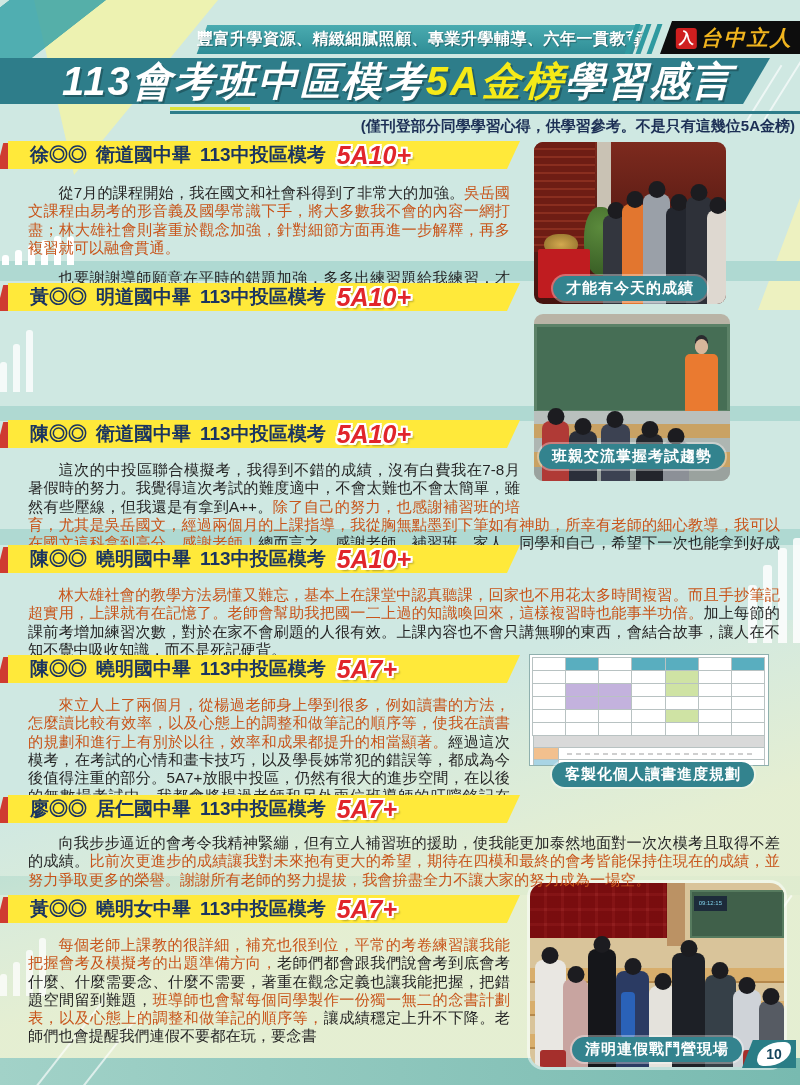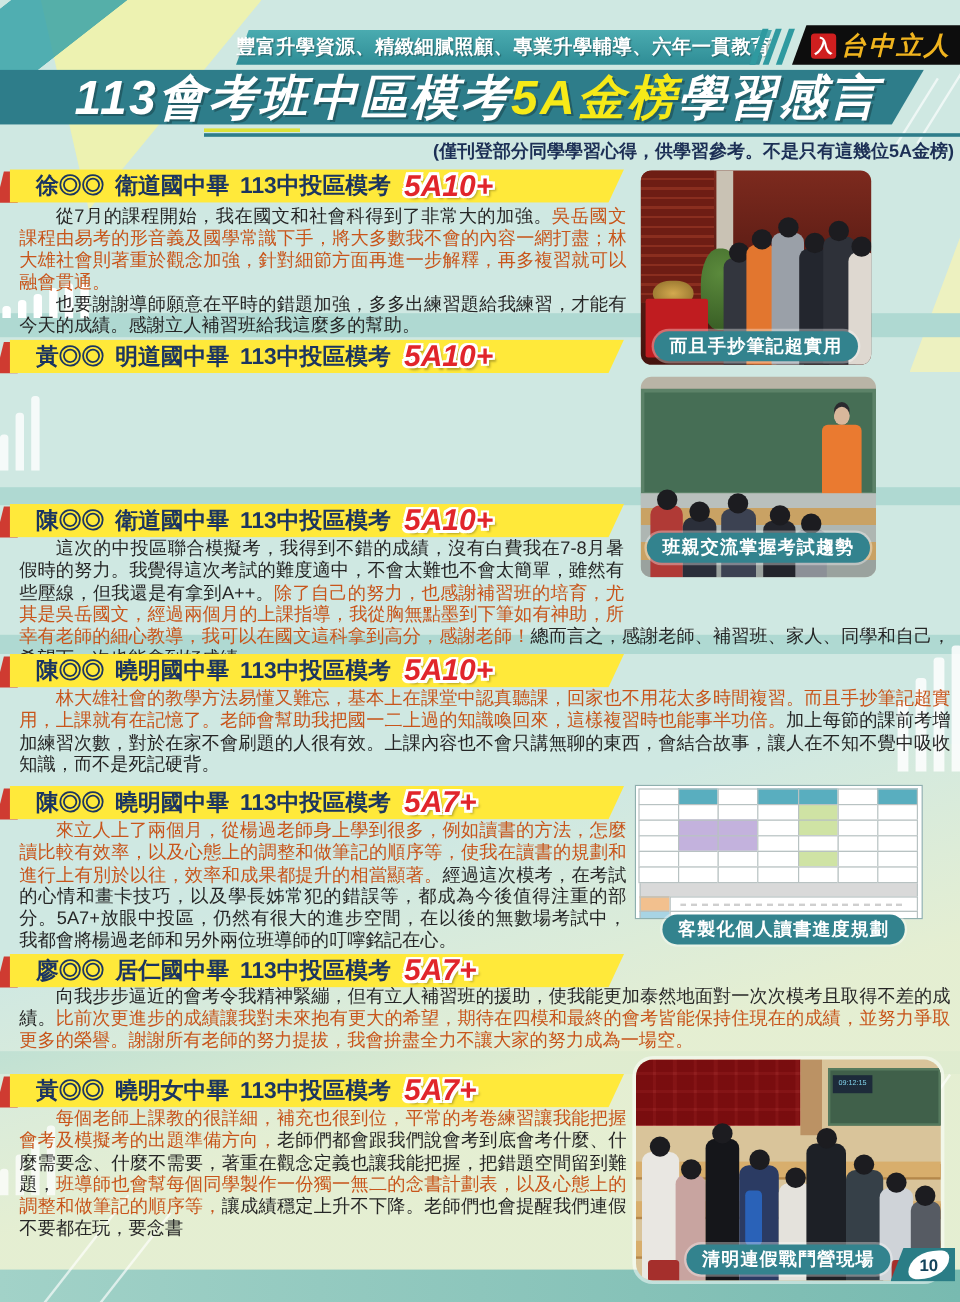--- a/index.html
+++ b/index.html
@@ -73,21 +73,21 @@
   .sec-head .red{position:absolute;left:0;top:2px;width:18px;height:26px;background:#cf3b31;transform:skewX(-14deg);}
   .sec-head .bar{position:absolute;left:8px;top:0;width:512px;height:28px;background:#ffe93a;
     clip-path:polygon(0 0,100% 0,calc(100% - 13px) 100%,0 100%);
     display:flex;align-items:center;padding-left:22px;box-sizing:border-box;gap:9px;}
   .sec-name,.sec-school,.sec-exam{font-size:19px;font-weight:bold;color:#1b3560;white-space:nowrap;}
   .sec-score{font-size:25px;font-weight:bold;font-style:italic;color:#e1252b;margin-left:2px;white-space:nowrap;
     text-shadow:-2px -2px 0 #fff,2px -2px 0 #fff,-2px 2px 0 #fff,2px 2px 0 #fff,0 -2px 0 #fff,0 2px 0 #fff,-2px 0 0 #fff,2px 0 0 #fff,3px 3px 2px rgba(0,0,0,.3);}
   #s1h{top:141px}#s2h{top:283px}#s3h{top:420px}#s4h{top:545px}#s5h{top:655px}#s6h{top:795px}#s7h{top:895px}
   .sec-body{position:absolute;left:16px;z-index:5;font-size:15.2px;line-height:18.3px;color:#262626;
     text-align:justify;text-justify:inter-character;}
-  .sec-body p{margin:0;text-indent:2em;}
+  .sec-body p{margin:12px;text-indent:2em;}
   .c-o{color:#c8551b;}
   .c-k{color:#262626;}
   #s1b{top:172px;width:506px}
   #s2b{top:313px;width:506px}
   #s3b{top:449px;width:776px}
   #s4b{top:574px;width:776px}
   #s5b{top:684px;width:506px}
   #s6b{top:822px;width:776px}
   #s7b{top:924px;width:506px}
   .wrap-spacer{float:right;width:272px;height:56px;}
@@ -316,21 +316,21 @@
     <div class="p1-col"></div>
     <div class="p1-urn"></div>
     <div class="p1-plant"></div>
     <div class="p1-table"></div>
     <span class="fig" style="left:36%;width:13%;height:55%;background:#33363e"></span>
     <span class="fig" style="left:46%;width:13%;height:62%;background:#e2762f"></span>
     <span class="fig" style="left:57%;width:14%;height:68%;background:#9aa0a8"></span>
     <span class="fig" style="left:69%;width:13%;height:60%;background:#23262e"></span>
     <span class="fig" style="left:79%;width:14%;height:66%;background:#2e3139"></span>
     <span class="fig" style="left:90%;width:12%;height:58%;background:#ded8d0"></span>
-    <figcaption class="pill">而且手抄筆記超實用</figcaption>
+    <figcaption class="pill">才能有今天的成績</figcaption>
   </figure>
 
   <figure class="photo" id="photo2" style="margin:0">
     <div class="p2-board"></div>
     <div class="p2-teacher-head"></div>
     <div class="p2-teacher-body"></div>
     <div class="p2-teacher-legs"></div>
     <div class="p2-desks"></div>
     <span class="fig" style="left:4%;width:14%;height:36%;background:#b03a36"></span>
     <span class="fig" style="left:18%;width:14%;height:30%;background:#2b2f3a"></span>

